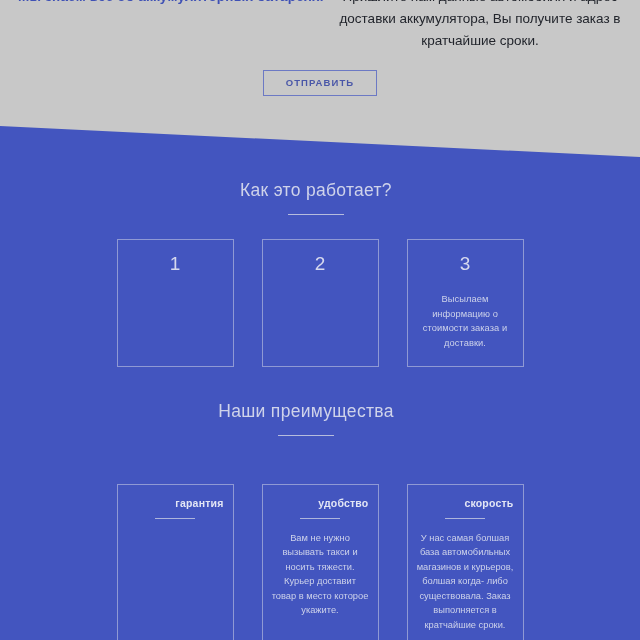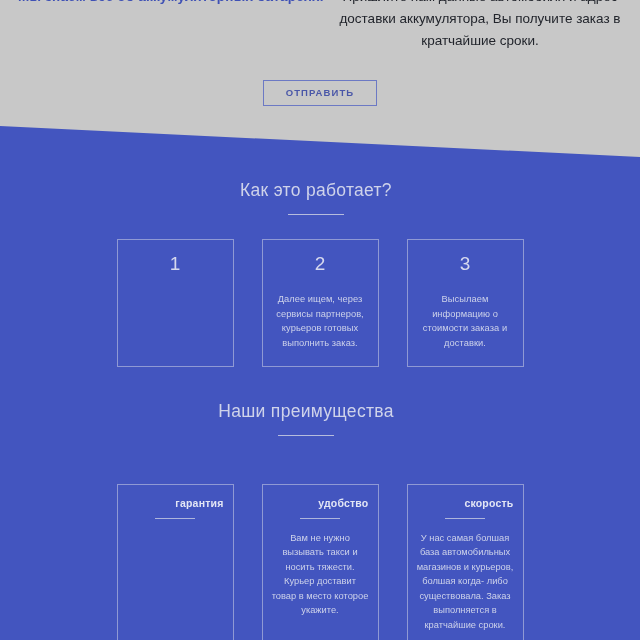--- a/index.html
+++ b/index.html
@@ -51,21 +51,21 @@
 
   .copy-right {
     color: #22252c;
     font-size: 13.5px;
     line-height: 22px;
     margin-top: -14px;
   }
 
   .submit-wrap {
     position: absolute;
-    left: 0; top: 80px;
+    left: 0; top: 70px;
     width: 640px;
     text-align: center;
   }
 
   .submit-btn {
     display: inline-block;
     border: 1px solid #6c79c4;
     background: transparent;
     color: #4a57a8;
     font-family: "Liberation Sans", sans-serif;
@@ -196,21 +196,20 @@
   </div>
 
   <div class="card-row" style="position:absolute;left:0;top:239px;width:640px;">
 
     <div class="card">
       <div class="card-num">1</div>
     </div>
 
     <div class="card">
       <div class="card-num">2</div>
-      <div class="card-body">Далее ищем, через сервисы партнеров, курьеров готовых выполнить заказ.</div>
     </div>
 
     <div class="card">
       <div class="card-num">3</div>
       <div class="card-body">Высылаем информацию о стоимости заказа и доставки.</div>
     </div>
 
   </div>
 
   <div style="position:absolute;left:0;top:401px;width:612px;">

